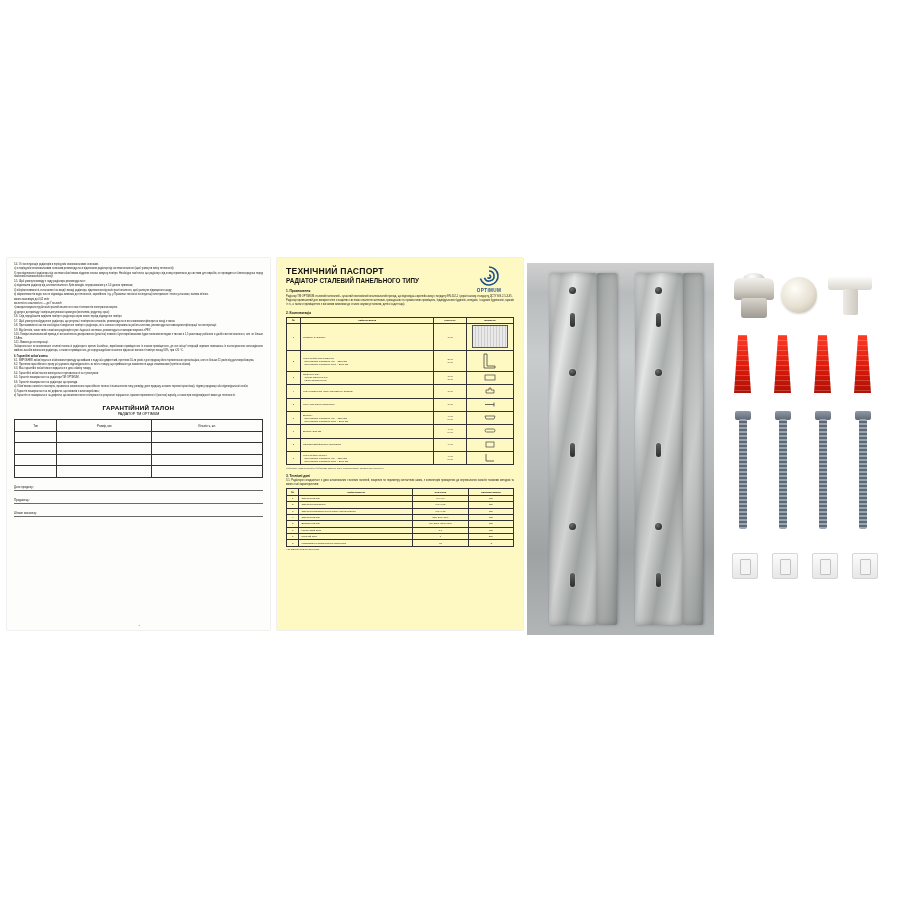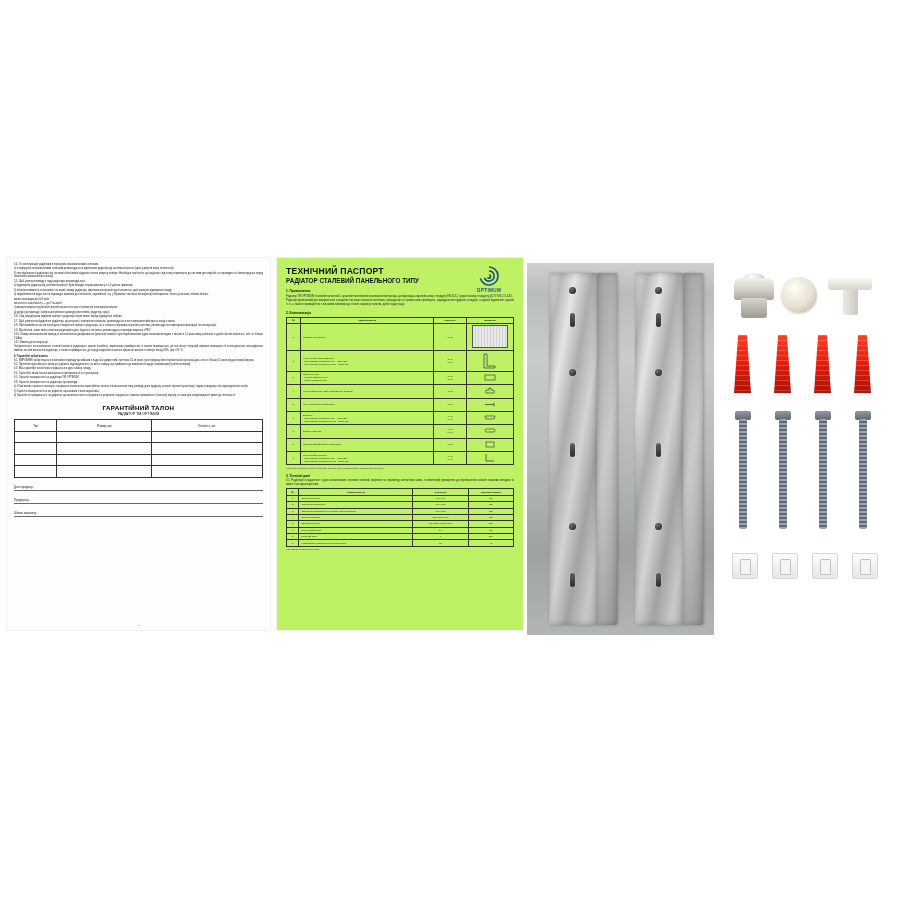--- a/index.html
+++ b/index.html
@@ -18,21 +18,21 @@
   .tiny p{margin:0 0 1.1px 0;}
   .warr-title{font-size:6.2px;font-weight:bold;text-align:center;margin:7px 0 1px 0;letter-spacing:.3px;}
   .warr-sub{font-size:3.6px;text-align:center;margin:0 0 3px 0;}
   table.warr{width:100%;border-collapse:collapse;}
   table.warr td,table.warr th{border:.4px solid #333;height:8.5px;font-size:2.9px;font-weight:normal;text-align:center;color:#222;}
   .fields{margin-top:7px;}
   .fields div{font-size:2.9px;color:#222;margin-bottom:7px;border-bottom:.4px solid #6a6a6a;width:100%;padding-bottom:1px;}
   .pagenum{position:absolute;bottom:3px;left:50%;font-size:2.5px;color:#555;}
 
   
-  .page-mid{position:absolute;left:277px;top:0;width:246px;height:372px;background:#bef264;
+  .page-mid{position:absolute;left:277px;top:0;width:246px;height:372px;background:#fef9c3;
     box-shadow:0 0 1px rgba(0,0,0,.35);}
   .page-mid .inner{padding:9px 9px 0 9px;position:relative;}
   .tp-title{font-size:8.6px;font-weight:bold;color:#111;letter-spacing:.2px;line-height:1.05;}
   .tp-title2{font-size:6.3px;font-weight:bold;color:#111;margin-top:1px;}
   .logo{position:absolute;right:8px;top:7px;width:52px;text-align:center;}
   .logo svg{display:block;margin:0 auto;}
   .logo-txt{font-size:4.6px;font-weight:bold;color:#1b4f8a;letter-spacing:.4px;margin-top:.5px;}
   .sec{font-size:3.2px;font-weight:bold;color:#111;margin:5px 0 1.5px 0;}
   .body-txt{font-size:2.6px;line-height:1.35;color:#23211f;text-align:justify;}
   .body-txt p{margin:0 0 1px 0;}

